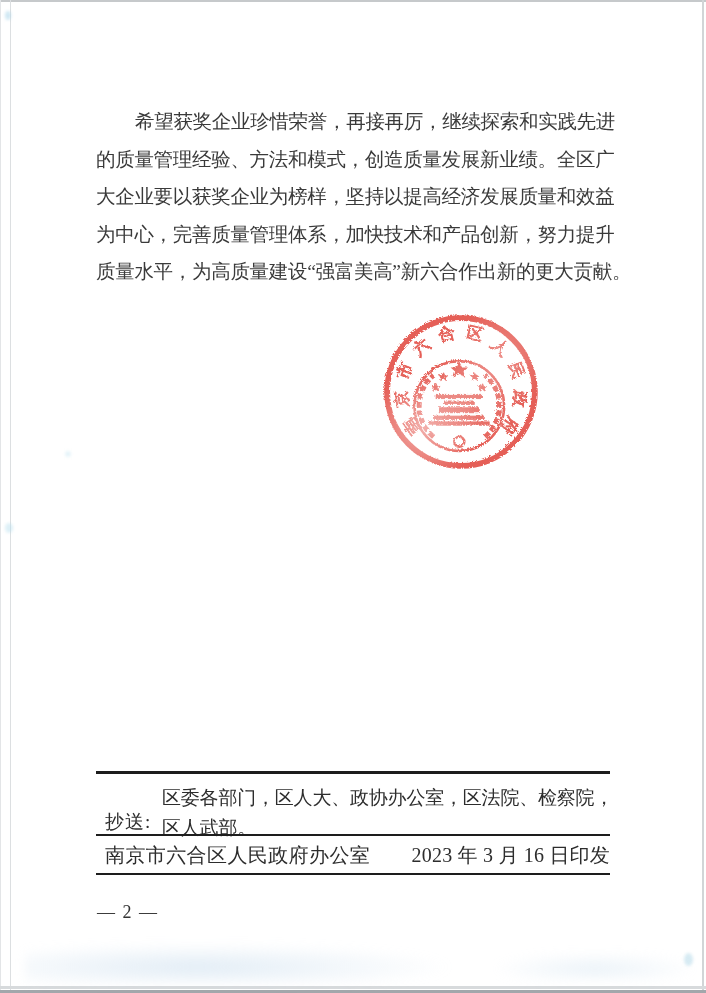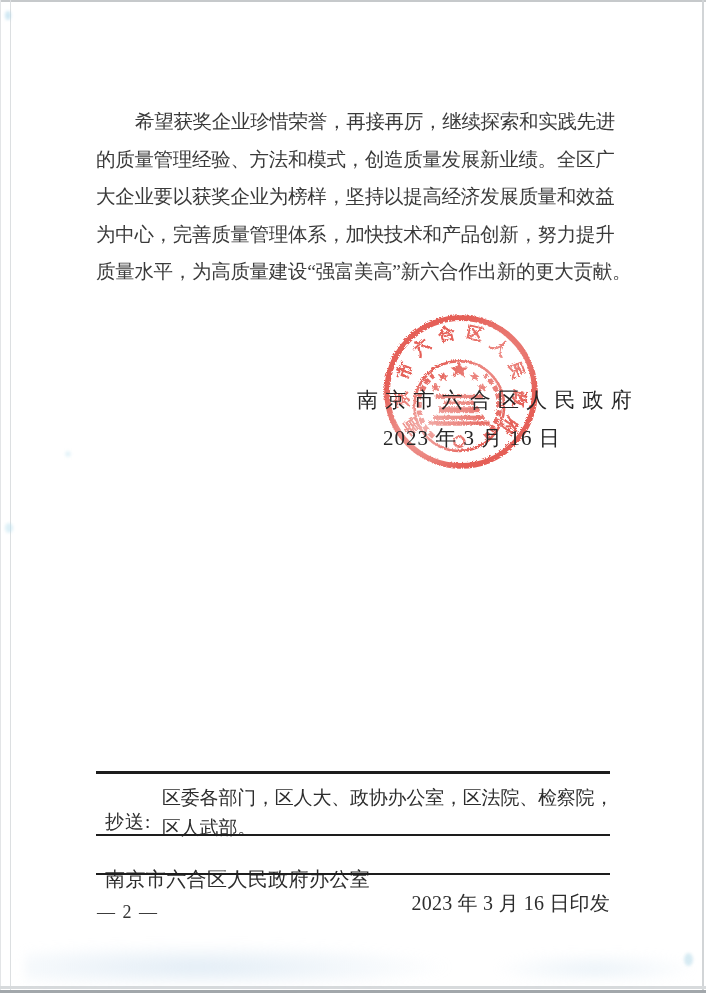--- a/index.html
+++ b/index.html
@@ -71,21 +71,21 @@
     position:absolute; left:162px; top:783px; width:480px;
     font-size:19px; line-height:30px; letter-spacing:-0.2px;
     color:#2d2d2d; white-space:pre-line;
   }
   .colophon-row {
     position:absolute; left:105px; top:842px; width:505px;
     display:flex; justify-content:space-between; align-items:center;
     font-size:20px; line-height:26px; color:#2d2d2d;gap:8px;
   }
   .colophon-office { letter-spacing:0.4px; }
-  .colophon-date { letter-spacing:0.2px;margin-top:48px; }
+  .colophon-date { letter-spacing:0.2px; }
 
   .page-number {
     position:absolute; left:97px; top:902px;
     font-size:18px; letter-spacing:1.5px; color:#333333;
   }
 </style>
 </head>
 <body>
 
 <div class="page">
@@ -151,22 +151,20 @@
 
           <path d="M67,154 A48,48 0 0 1 67,80" fill="none" stroke-width="6" stroke-dasharray="7 3"></path>
           <path d="M129,154 A48,48 0 0 0 129,80" fill="none" stroke-width="6" stroke-dasharray="7 3"></path>
 
           <circle cx="98" cy="160" r="6" fill="none" stroke-width="3"></circle>
         </g>
       </g>
     </svg>
   </div>
 
-  <div class="sig-issuer">南京市六合区人民政府</div>
-  <div class="sig-date">2023 年 3 月 16 日</div>
 
   <div class="rule rule-1"></div>
   <span class="cc-label">抄送:</span>
   <div class="cc-content">区委各部门，区人大、政协办公室，区法院、检察院，
 区人武部。</div>
   <div class="rule rule-2"></div>
   <div class="colophon-row">
     <span class="colophon-office">南京市六合区人民政府办公室</span>
     <span class="colophon-date">2023 年 3 月 16 日印发</span>
   </div>

